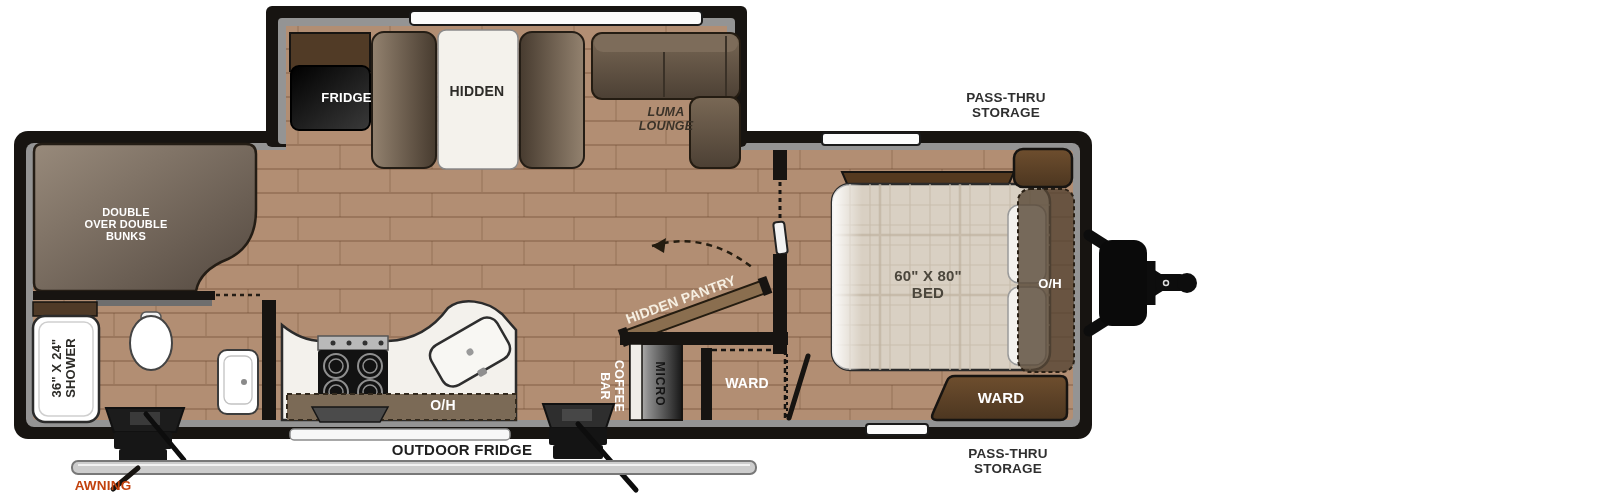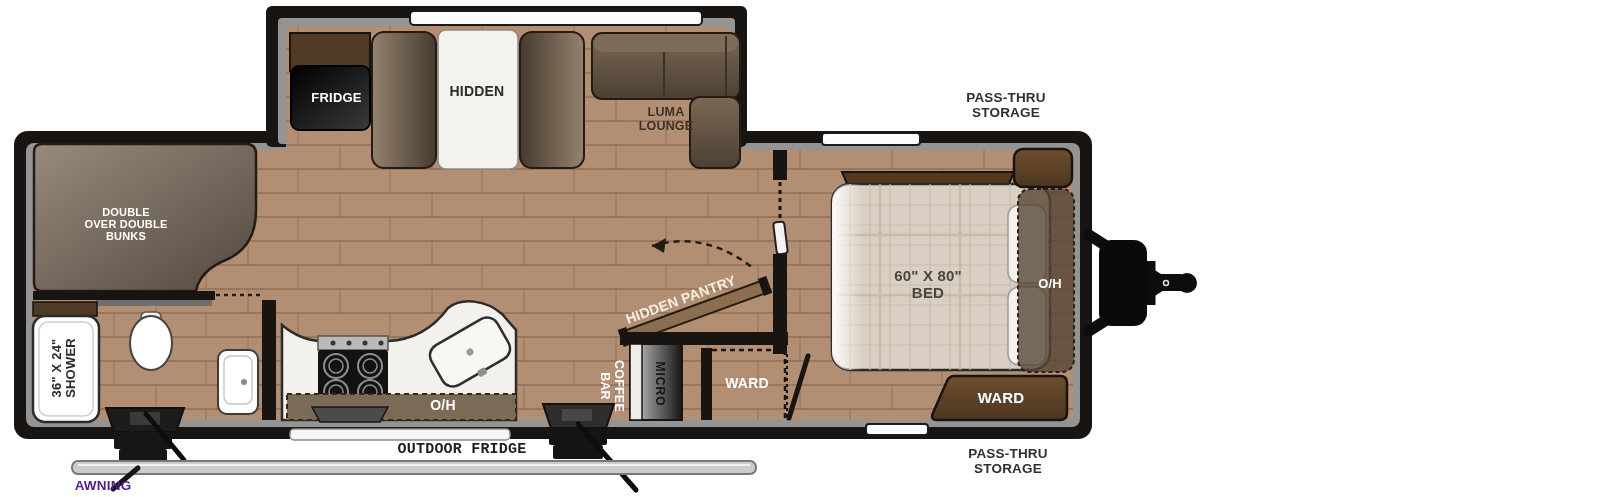--- a/index.html
+++ b/index.html
@@ -208,34 +208,34 @@
     <circle cx="1187" cy="283" r="10" fill="#0d0d0d"></circle>
     <circle cx="1166" cy="283" r="2.5" fill="none" stroke="#dddddd" stroke-width="1.5"></circle>
   </g>
 </svg>
 
 <div class="lbl w" style="left:126px;top:224px;font-size:11px;">DOUBLE
 OVER DOUBLE
 BUNKS</div>
 <div class="lbl" style="left:64px;top:368px;font-size:13px;transform:translate(-50%,-50%) rotate(-90deg);">36" X 24"
 SHOWER</div>
-<div class="lbl w" style="left:330px;top:98px;font-size:13px;padding-left:13px;">FRIDGE</div>
+<div class="lbl w" style="left:340px;top:98px;font-size:13px;padding-left:13px;">FRIDGE</div>
 <div class="lbl" style="left:477px;top:92px;font-size:14px;">HIDDEN</div>
-<div class="lbl" style="left:666px;top:120px;font-size:12.5px;color:#3b3329;">LUMA
+<div class="lbl" style="left:666px;top:120px;font-size:12.5px;color:#3b3329;font-style:italic;">LUMA
 LOUNGE</div>
 <div class="lbl cream" style="left:681px;top:300px;font-size:14px;transform:translate(-50%,-50%) rotate(-20deg);">HIDDEN PANTRY</div>
 <div class="lbl w" style="left:611px;top:386px;font-size:12.5px;transform:translate(-50%,-50%) rotate(90deg);">COFFEE
 BAR</div>
 <div class="lbl" style="left:659px;top:384px;font-size:12px;letter-spacing:1px;color:#141414;transform:translate(-50%,-50%) rotate(90deg);">MICRO</div>
 <div class="lbl w" style="left:747px;top:384px;font-size:14px;">WARD</div>
 <div class="lbl" style="left:928px;top:284px;font-size:15px;color:#4b463c;">60" X 80"
 BED</div>
 <div class="lbl w" style="left:443px;top:406px;font-size:14px;">O/H</div>
 <div class="lbl w" style="left:1050px;top:284px;font-size:13px;">O/H</div>
 <div class="lbl w" style="left:1001px;top:398px;font-size:15px;">WARD</div>
 <div class="lbl" style="left:1006px;top:106px;font-size:13.5px;color:#2f2f2f;">PASS-THRU
 STORAGE</div>
 <div class="lbl" style="left:1008px;top:462px;font-size:13.5px;color:#2f2f2f;">PASS-THRU
 STORAGE</div>
-<div class="lbl" style="left:462px;top:450px;font-size:15px;color:#1f1f1f;font-family:Liberation Mono, monospace;">OUTDOOR FRIDGE</div>
-<div class="lbl" style="left:103px;top:486px;font-size:13.5px;color:#4c1d95;">AWNING</div>
+<div class="lbl" style="left:462px;top:450px;font-size:15px;color:#1f1f1f;">OUTDOOR FRIDGE</div>
+<div class="lbl" style="left:103px;top:486px;font-size:13.5px;color:#c2410c;">AWNING</div>
 
 </div>
 
 </body></html>

